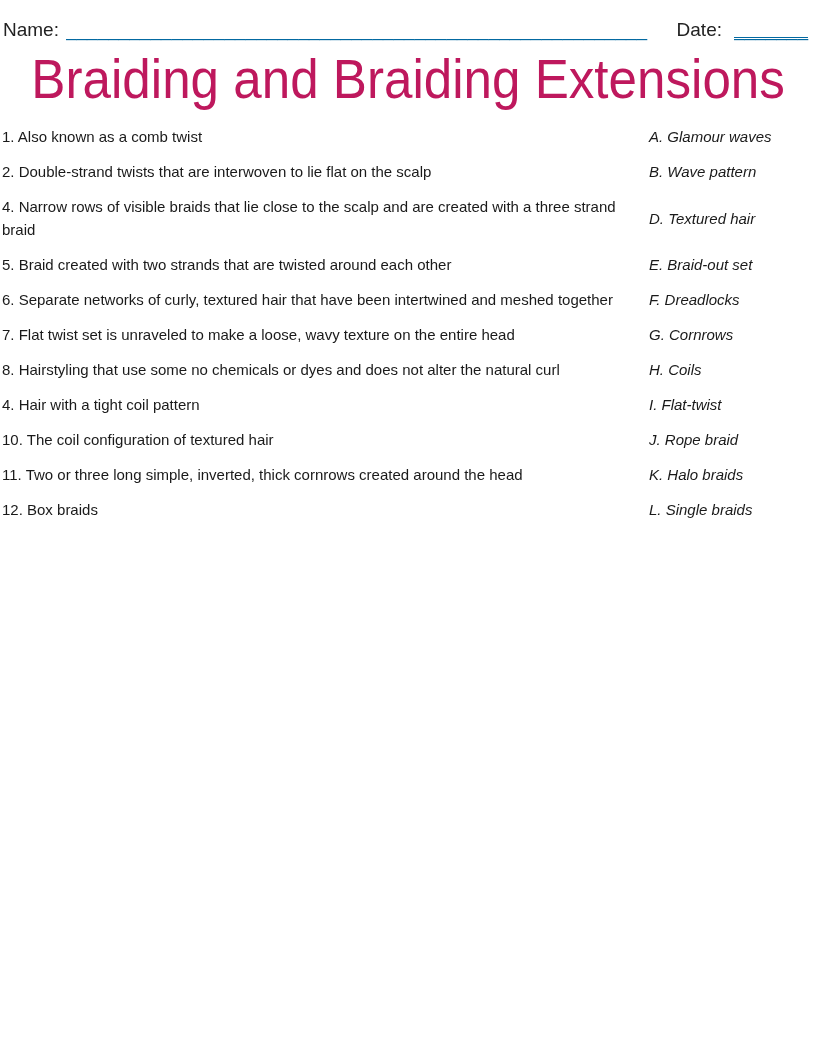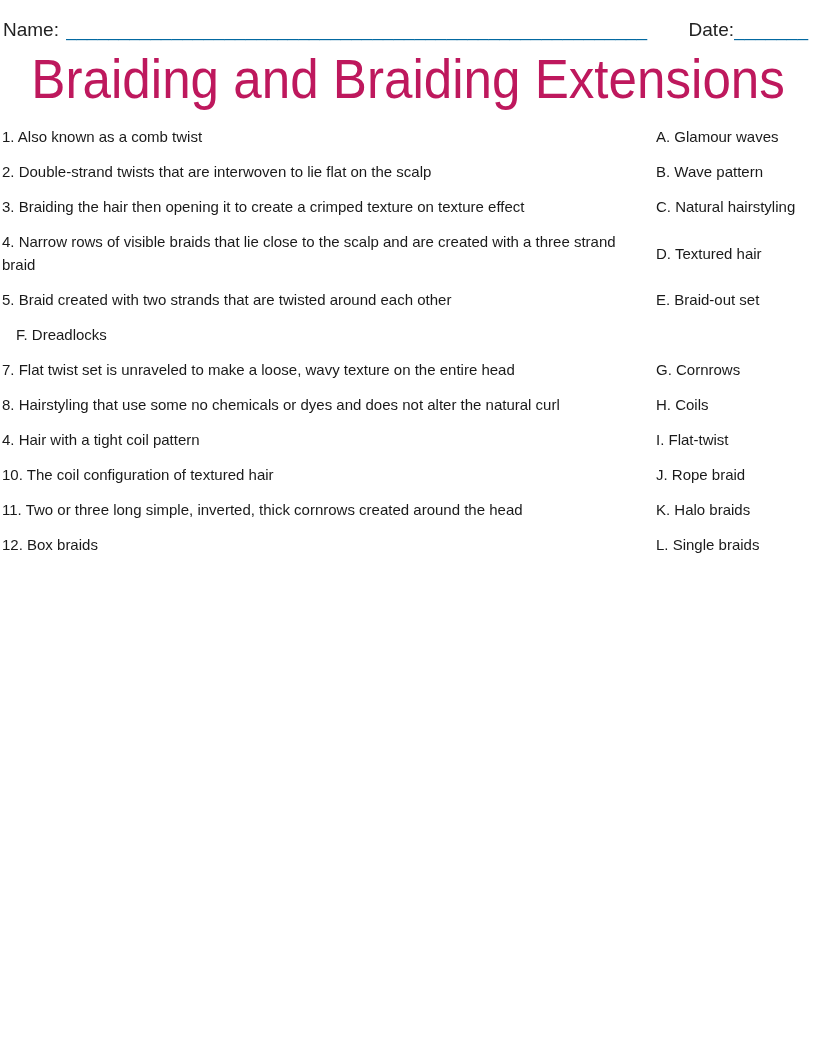--- a/index.html
+++ b/index.html
@@ -28,21 +28,22 @@
     white-space: nowrap;
     overflow: hidden;
     letter-spacing: 0;
   }
   .name-line {
     flex: 1 1 auto;
     margin: 0 12px 0 7px;
   }
   .date-line {
     width: 78px;
-    margin-left: 0;
+    margin-left: 12px;
+    text-decoration: underline;
   }
   
   h1.ws-title {
     margin: 8px 0 0 0;
     text-align: center;
     font-size: 55px;
     line-height: 58px;
     font-weight: 400;
     color: #be185d;
   }
@@ -62,22 +63,23 @@
   .match-row {
     display: flex;
     align-items: center;
     margin-bottom: 12px;
   }
   .clue {
     flex: 0 0 640px;
   }
   .answer {
     flex: 1 1 auto;
-    margin-left: 14px;
+    margin-left: 7px;
     white-space: nowrap;
+    font-style: italic;
   }
 </style>
 </head>
 <body>
 
 <div>
 
   <div class="ws-header">
     <span>Name:</span>
     <span class="blank-line name-line">_______________________________________________________</span>
@@ -92,36 +94,33 @@
     <div class="match-row">
       <div class="clue">1. Also known as a comb twist</div>
       <div class="answer">A. Glamour waves</div>
     </div>
 
     <div class="match-row">
       <div class="clue">2. Double-strand twists that are interwoven to lie flat on the scalp</div>
       <div class="answer">B. Wave pattern</div>
     </div>
 
-    <div class="match-row">
-      <div class="clue">3. Braiding the hair then opening it to create a crimped texture on texture effect</div>
-      <div class="answer">C. Natural hairstyling</div>
-    </div>
 
     <div class="match-row">
       <div class="clue">4. Narrow rows of visible braids that lie close to the scalp and are created with a three strand braid</div>
       <div class="answer">D. Textured hair</div>
     </div>
 
     <div class="match-row">
       <div class="clue">5. Braid created with two strands that are twisted around each other</div>
       <div class="answer">E. Braid-out set</div>
     </div>
 
     <div class="match-row">
+      <div class="clue">6. Separate networks of curly, textured hair that have been intertwined and meshed together</div>
       <div class="answer">F. Dreadlocks</div>
     </div>
 
     <div class="match-row">
       <div class="clue">7. Flat twist set is unraveled to make a loose, wavy texture on the entire head</div>
       <div class="answer">G. Cornrows</div>
     </div>
 
     <div class="match-row">
       <div class="clue">8. Hairstyling that use some no chemicals or dyes and does not alter the natural curl</div>

